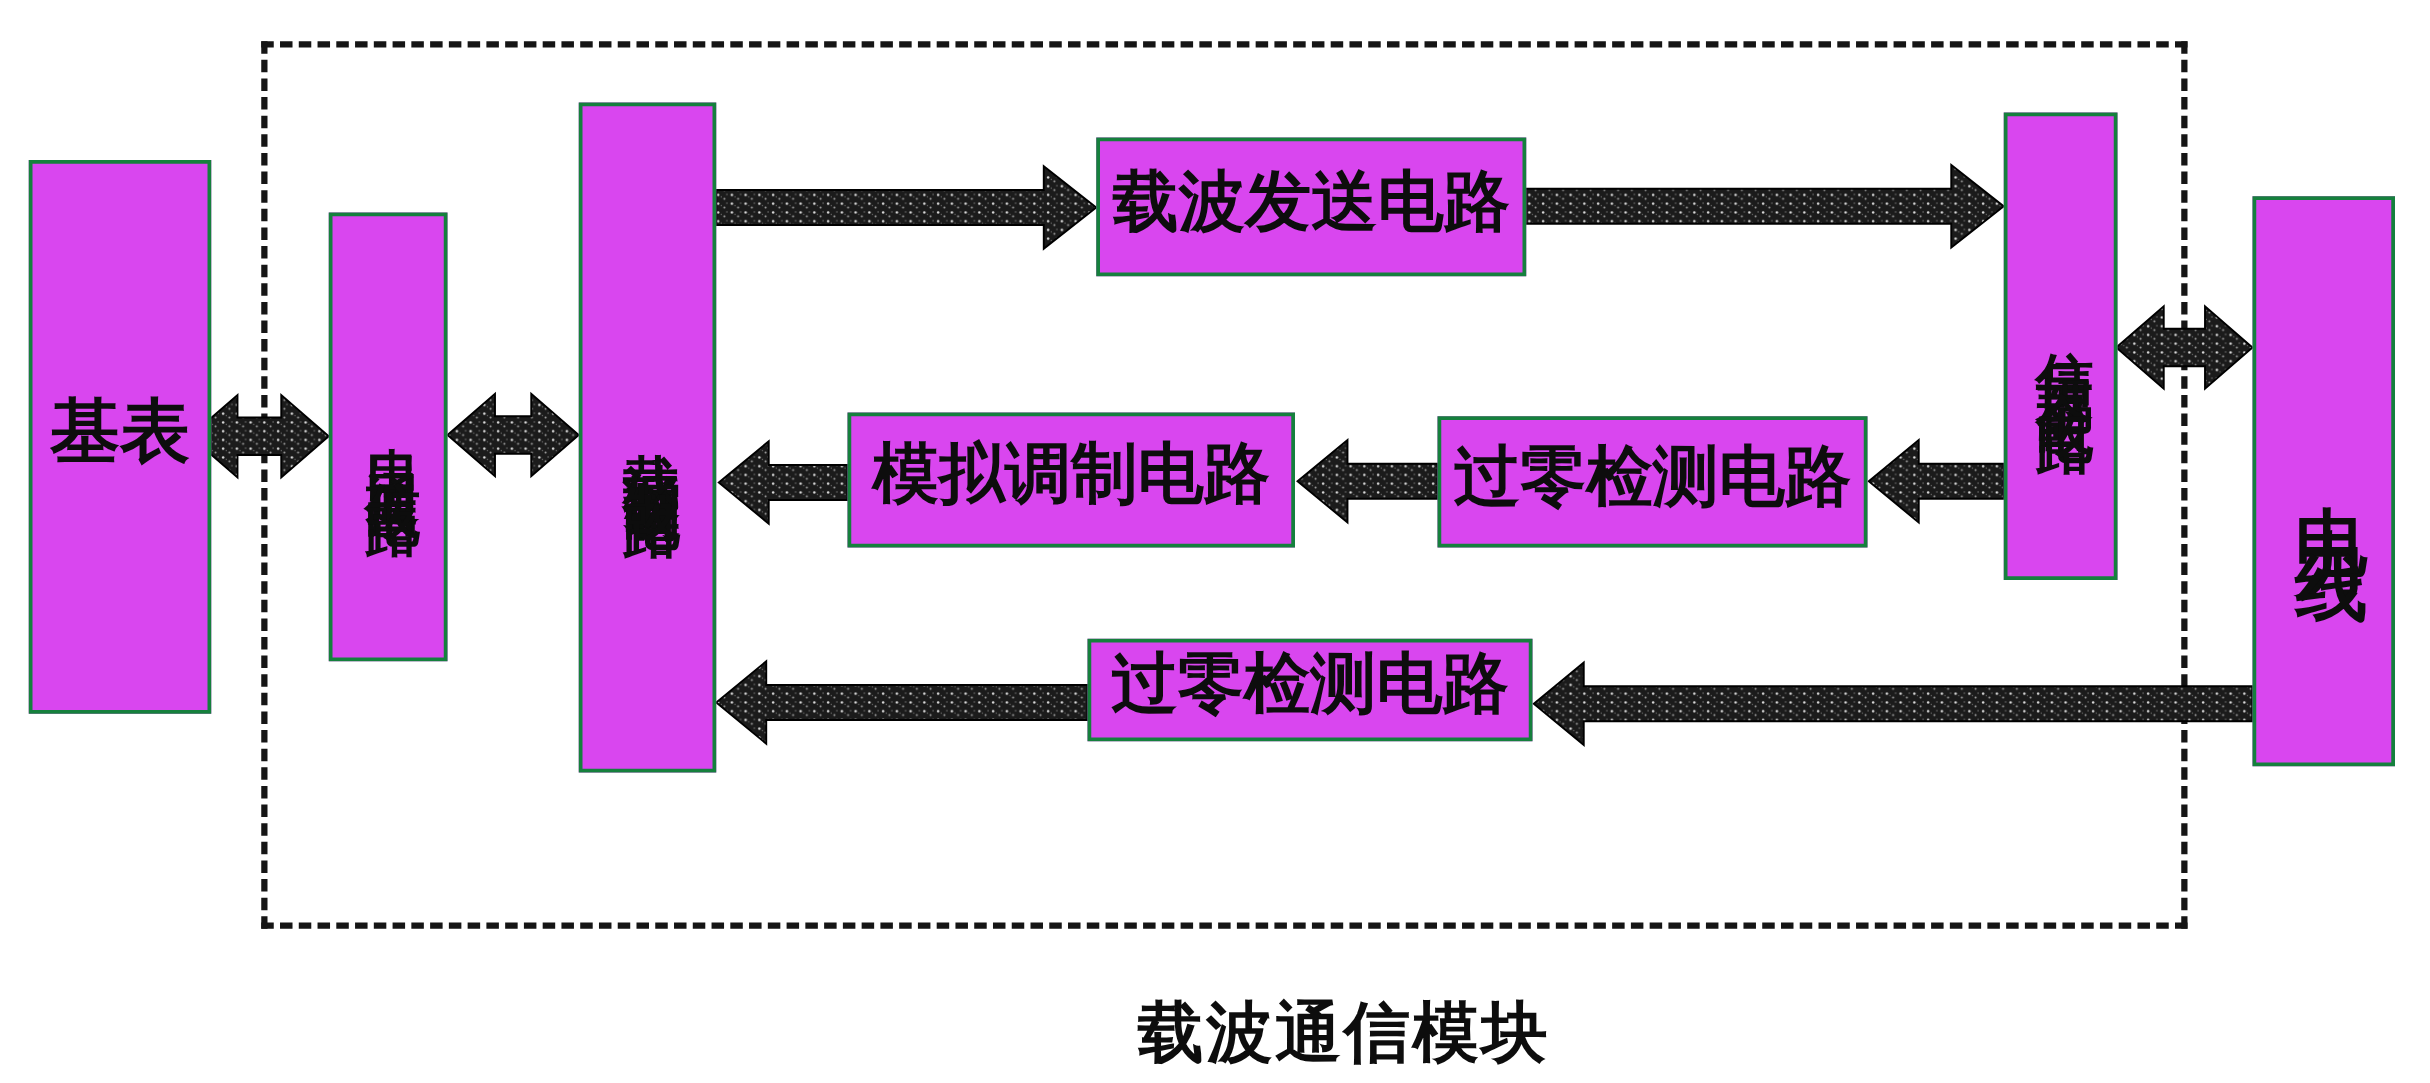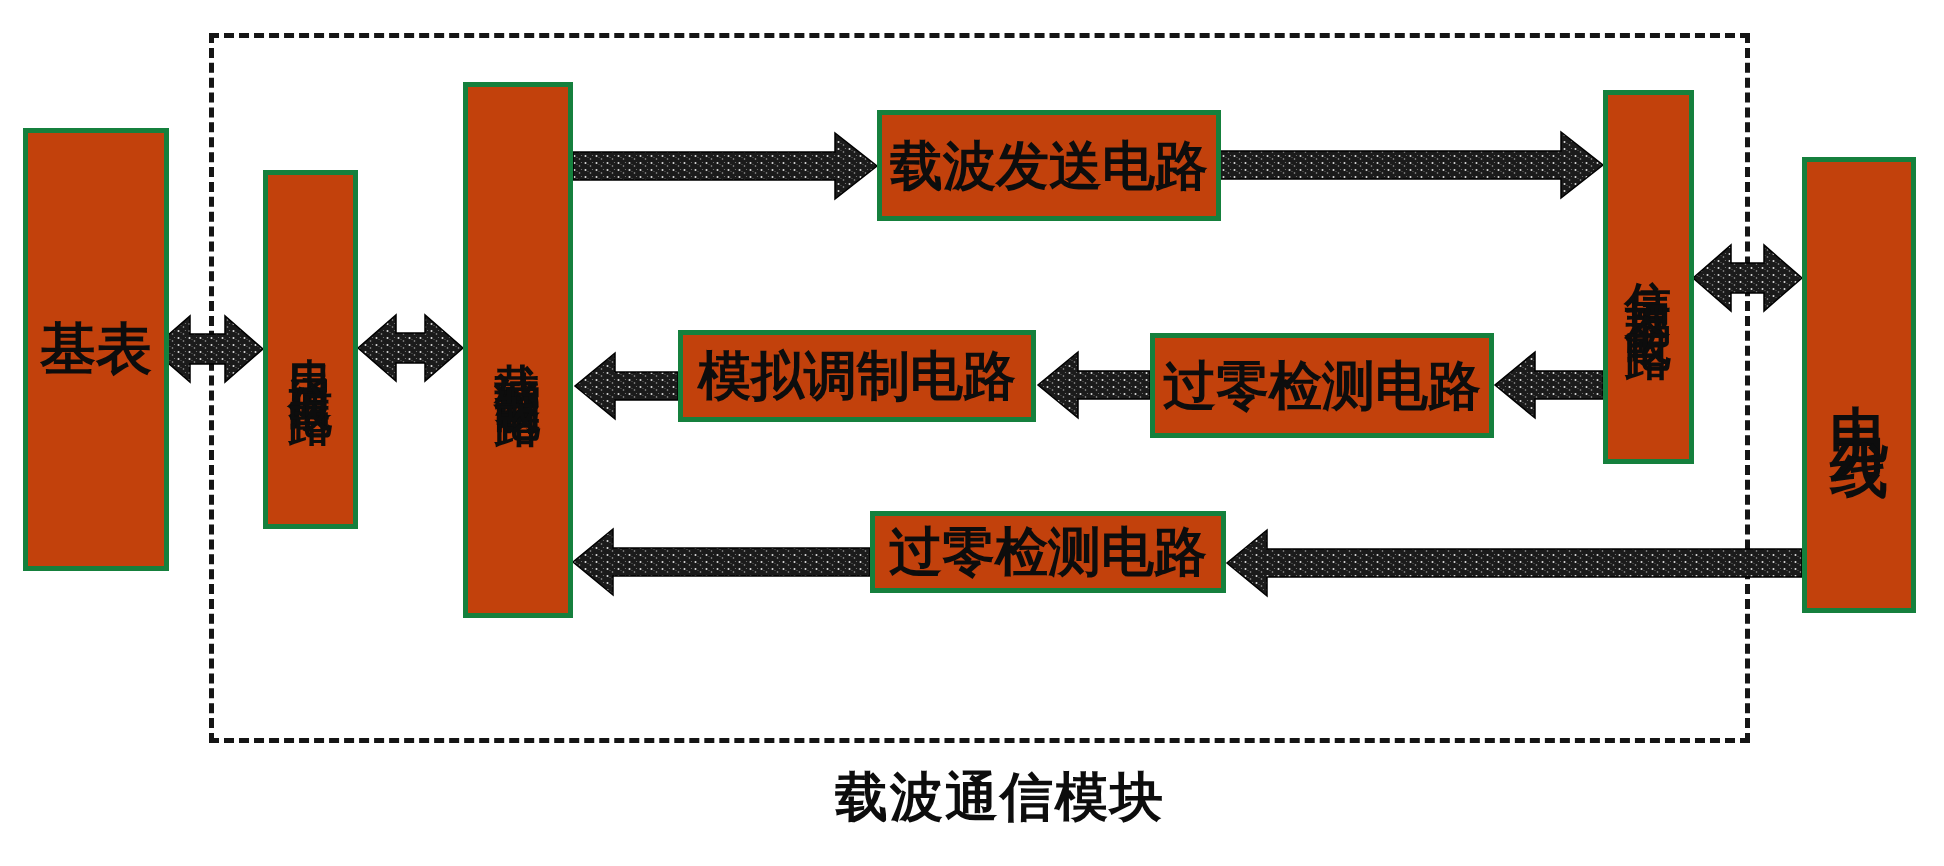--- a/index.html
+++ b/index.html
@@ -13,42 +13,44 @@
   }
   .module-border{
     position:absolute;
     border:5px dashed #151515;
     box-sizing:border-box;
     background:transparent;
   }
   .node{
     position:absolute;
     box-sizing:border-box;
-    border:5px solid #15803d;
-    background:#c2410c;
+    border:3px solid #15803d;
+    background:#d946ef;
     display:flex;
     align-items:center;
     justify-content:center;
     font-weight:bold;
     text-align:center;
     line-height:1.05;
     z-index:3;
+    font-family:Liberation Mono, monospace;
   }
   .node.h{white-space:nowrap;}
   .node.v span{
     writing-mode:vertical-rl;
     text-orientation:upright;
     display:block;
   }
   .caption{
     position:absolute;
     font-weight:bold;
-    text-align:center;
+    text-align:right;
     letter-spacing:2px;
     z-index:3;
+    margin-top:29px;
   }
   svg.arrows{
     position:absolute;
     left:0;top:0;
     z-index:2;
     pointer-events:none;
   }
   svg .arrow{stroke:#000000;stroke-width:1.5;}
 </style>
 </head>
@@ -107,21 +109,21 @@
   </div>
 
   <div class="node v" style="left:1603px;top:90px;width:91px;height:374px;font-size:46px;">
     <span style="letter-spacing:11px;">信号耦合电路</span>
   </div>
 
   <div class="node v" style="left:1802px;top:157px;width:114px;height:456px;font-size:58px;">
     <span style="letter-spacing:18px;">电力线</span>
   </div>
 
-  <div class="node h" style="left:678px;top:330px;width:358px;height:92px;font-size:53px;">
+  <div class="node h" style="left:678px;top:330px;width:358px;height:108px;font-size:53px;">
     <span>模拟调制电路</span>
   </div>
 
   <div class="node h" style="left:1150px;top:333px;width:344px;height:105px;font-size:53px;">
     <span>过零检测电路</span>
   </div>
 
   <div class="node h" style="left:870px;top:511px;width:356px;height:82px;font-size:53px;">
     <span>过零检测电路</span>
   </div>

